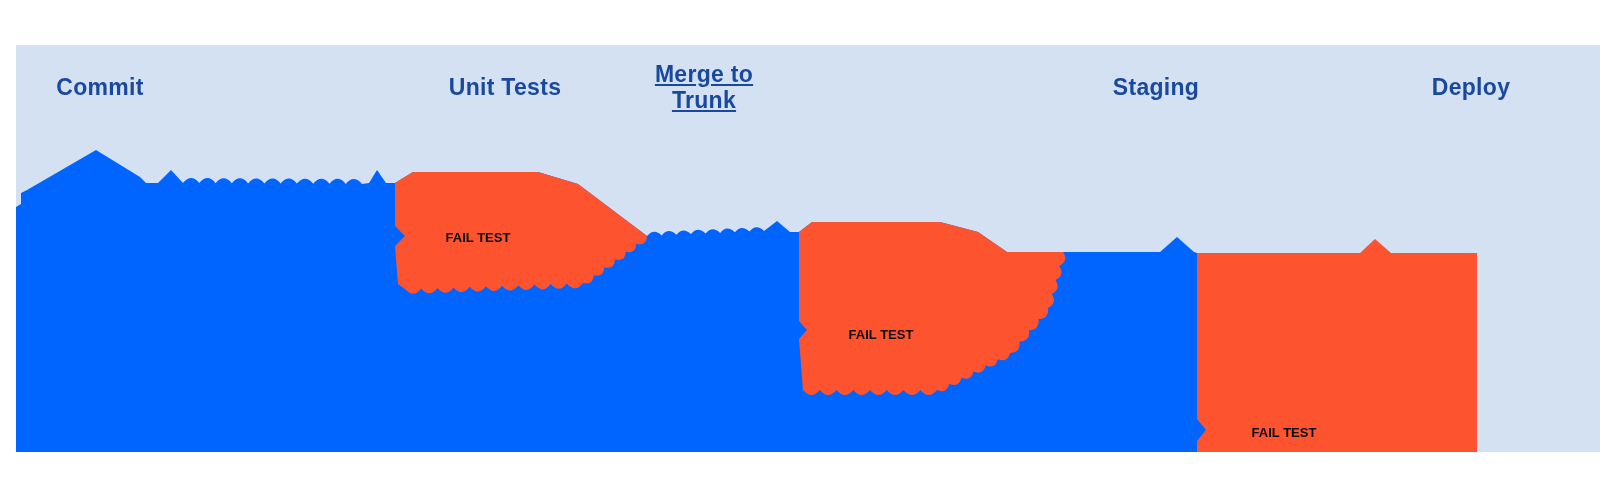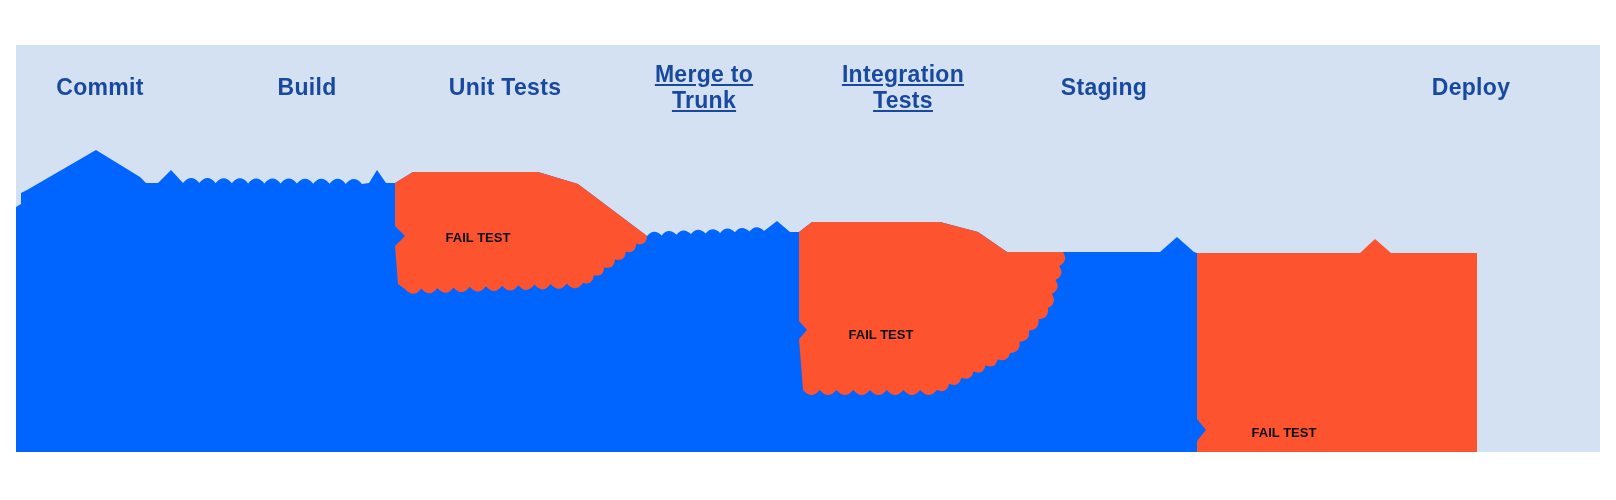--- a/index.html
+++ b/index.html
@@ -36,33 +36,27 @@
   <svg class="flow" viewBox="0 0 1616 500">
     <path id="shape-fail-regression" d="M1185,253L1360,253L1375,239L1391,253L1477,253L1477,452L1185,452Z" fill="#fd542f"></path>
     <path id="shape-stream" d="M16,452L16,207L21,204L21,193L27,190L96,150L140,177L146,183L158,183L171,170L183,183Q191.2,173.0 199.3,183.1Q207.5,173.1 215.5,183.2Q223.7,173.2 231.8,183.3Q240.0,173.3 248.1,183.4Q256.3,173.4 264.4,183.5Q272.6,173.5 280.6,183.5Q288.8,173.6 296.9,183.6Q305.1,173.7 313.2,183.7Q321.4,173.8 329.5,183.8Q337.6,173.9 345.7,183.9Q353.9,174.0 362.0,184.0L369,183L377,170L386,183L395,183L413,172L538,172L578,184L647,236Q654.0,227.7 661.6,235.4Q668.6,227.1 676.3,234.8Q683.2,226.4 690.9,234.1Q697.8,225.8 705.5,233.5Q712.5,225.2 720.1,232.9Q727.1,224.6 734.8,232.3Q741.7,223.9 749.4,231.6Q756.3,223.3 764.0,231.0L777,221L790,232L799,232L812,222L940,222L978,232L1007,252L1063,252L1160,252L1177,237L1194,252L1197,253L1197,419L1206,430L1197,441L1197,452Z" fill="#0065ff"></path>
     <path id="shape-fail-unit" d="M395,183L413,172L538,172L578,184L647,236Q646.4,246.4 636.3,243.8Q635.7,254.2 625.7,251.7Q625.1,262.0 615.0,259.5Q614.4,269.9 604.3,267.3Q603.7,277.7 593.7,275.2Q593.1,285.5 583.0,283.0Q575.2,293.3 566.8,283.5Q559.1,293.8 550.6,284.1Q542.9,294.4 534.5,284.6Q526.7,294.9 518.3,285.2Q510.5,295.4 502.1,285.7Q494.3,296.0 485.9,286.3Q478.2,296.5 469.7,286.8Q462.0,297.1 453.5,287.4Q445.8,297.6 437.4,287.9Q429.6,298.2 421.2,288.5Q413.4,298.7 405.0,289.0L398,284L395,246L405,236L395,226Z" fill="#fd542f"></path>
     <path id="shape-fail-integration" d="M799,232L812,222L940,222L978,232L1007,252L1063,252Q1068.9,261.1 1059.3,266.0Q1065.1,275.1 1055.5,280.0Q1061.4,289.1 1051.8,294.0Q1057.6,303.1 1048.0,308.0Q1049.4,318.8 1038.5,319.3Q1039.9,330.0 1029.0,330.5Q1030.4,341.3 1019.5,341.8Q1020.9,352.5 1010.0,353.0Q1007.5,363.2 997.8,359.2Q995.4,369.4 985.7,365.3Q983.2,375.6 973.5,371.5Q971.0,381.7 961.3,377.7Q958.9,387.9 949.2,383.8Q946.7,394.1 937.0,390.0Q928.6,400.0 920.3,390.0Q911.9,400.0 903.5,390.0Q895.1,400.0 886.8,390.0Q878.4,400.0 870.0,390.0Q861.6,400.0 853.3,390.0Q844.9,400.0 836.5,390.0Q828.1,400.0 819.8,390.0Q811.4,400.0 803.0,390.0L799,339L807,330L799,321Z" fill="#fd542f"></path>
   </svg>
 
   <div class="stage-label" style="left:-10px">
       <span>Commit</span>
     </div>
-  <div class="stage-label" style="left:197px">
-      <span>Build</span>
-    </div>
   <div class="stage-label" style="left:395px">
       <span>Unit Tests</span>
     </div>
   <div class="stage-label two-line" style="left:594px">
       <span>Merge to Trunk</span>
     </div>
-  <div class="stage-label two-line" style="left:793px">
-      <span>Integration Tests</span>
-    </div>
-  <div class="stage-label" style="left:994px">
+  <div class="stage-label" style="left:1046px">
       <span>Staging</span>
     </div>
   <div class="stage-label" style="left:1361px">
       <span>Deploy</span>
     </div>
 
   <div class="fail-label" style="left:478px;top:237px">FAIL TEST</div>
   <div class="fail-label" style="left:881px;top:334px">FAIL TEST</div>
   <div class="fail-label" style="left:1284px;top:432px">FAIL TEST</div>
 </div>

